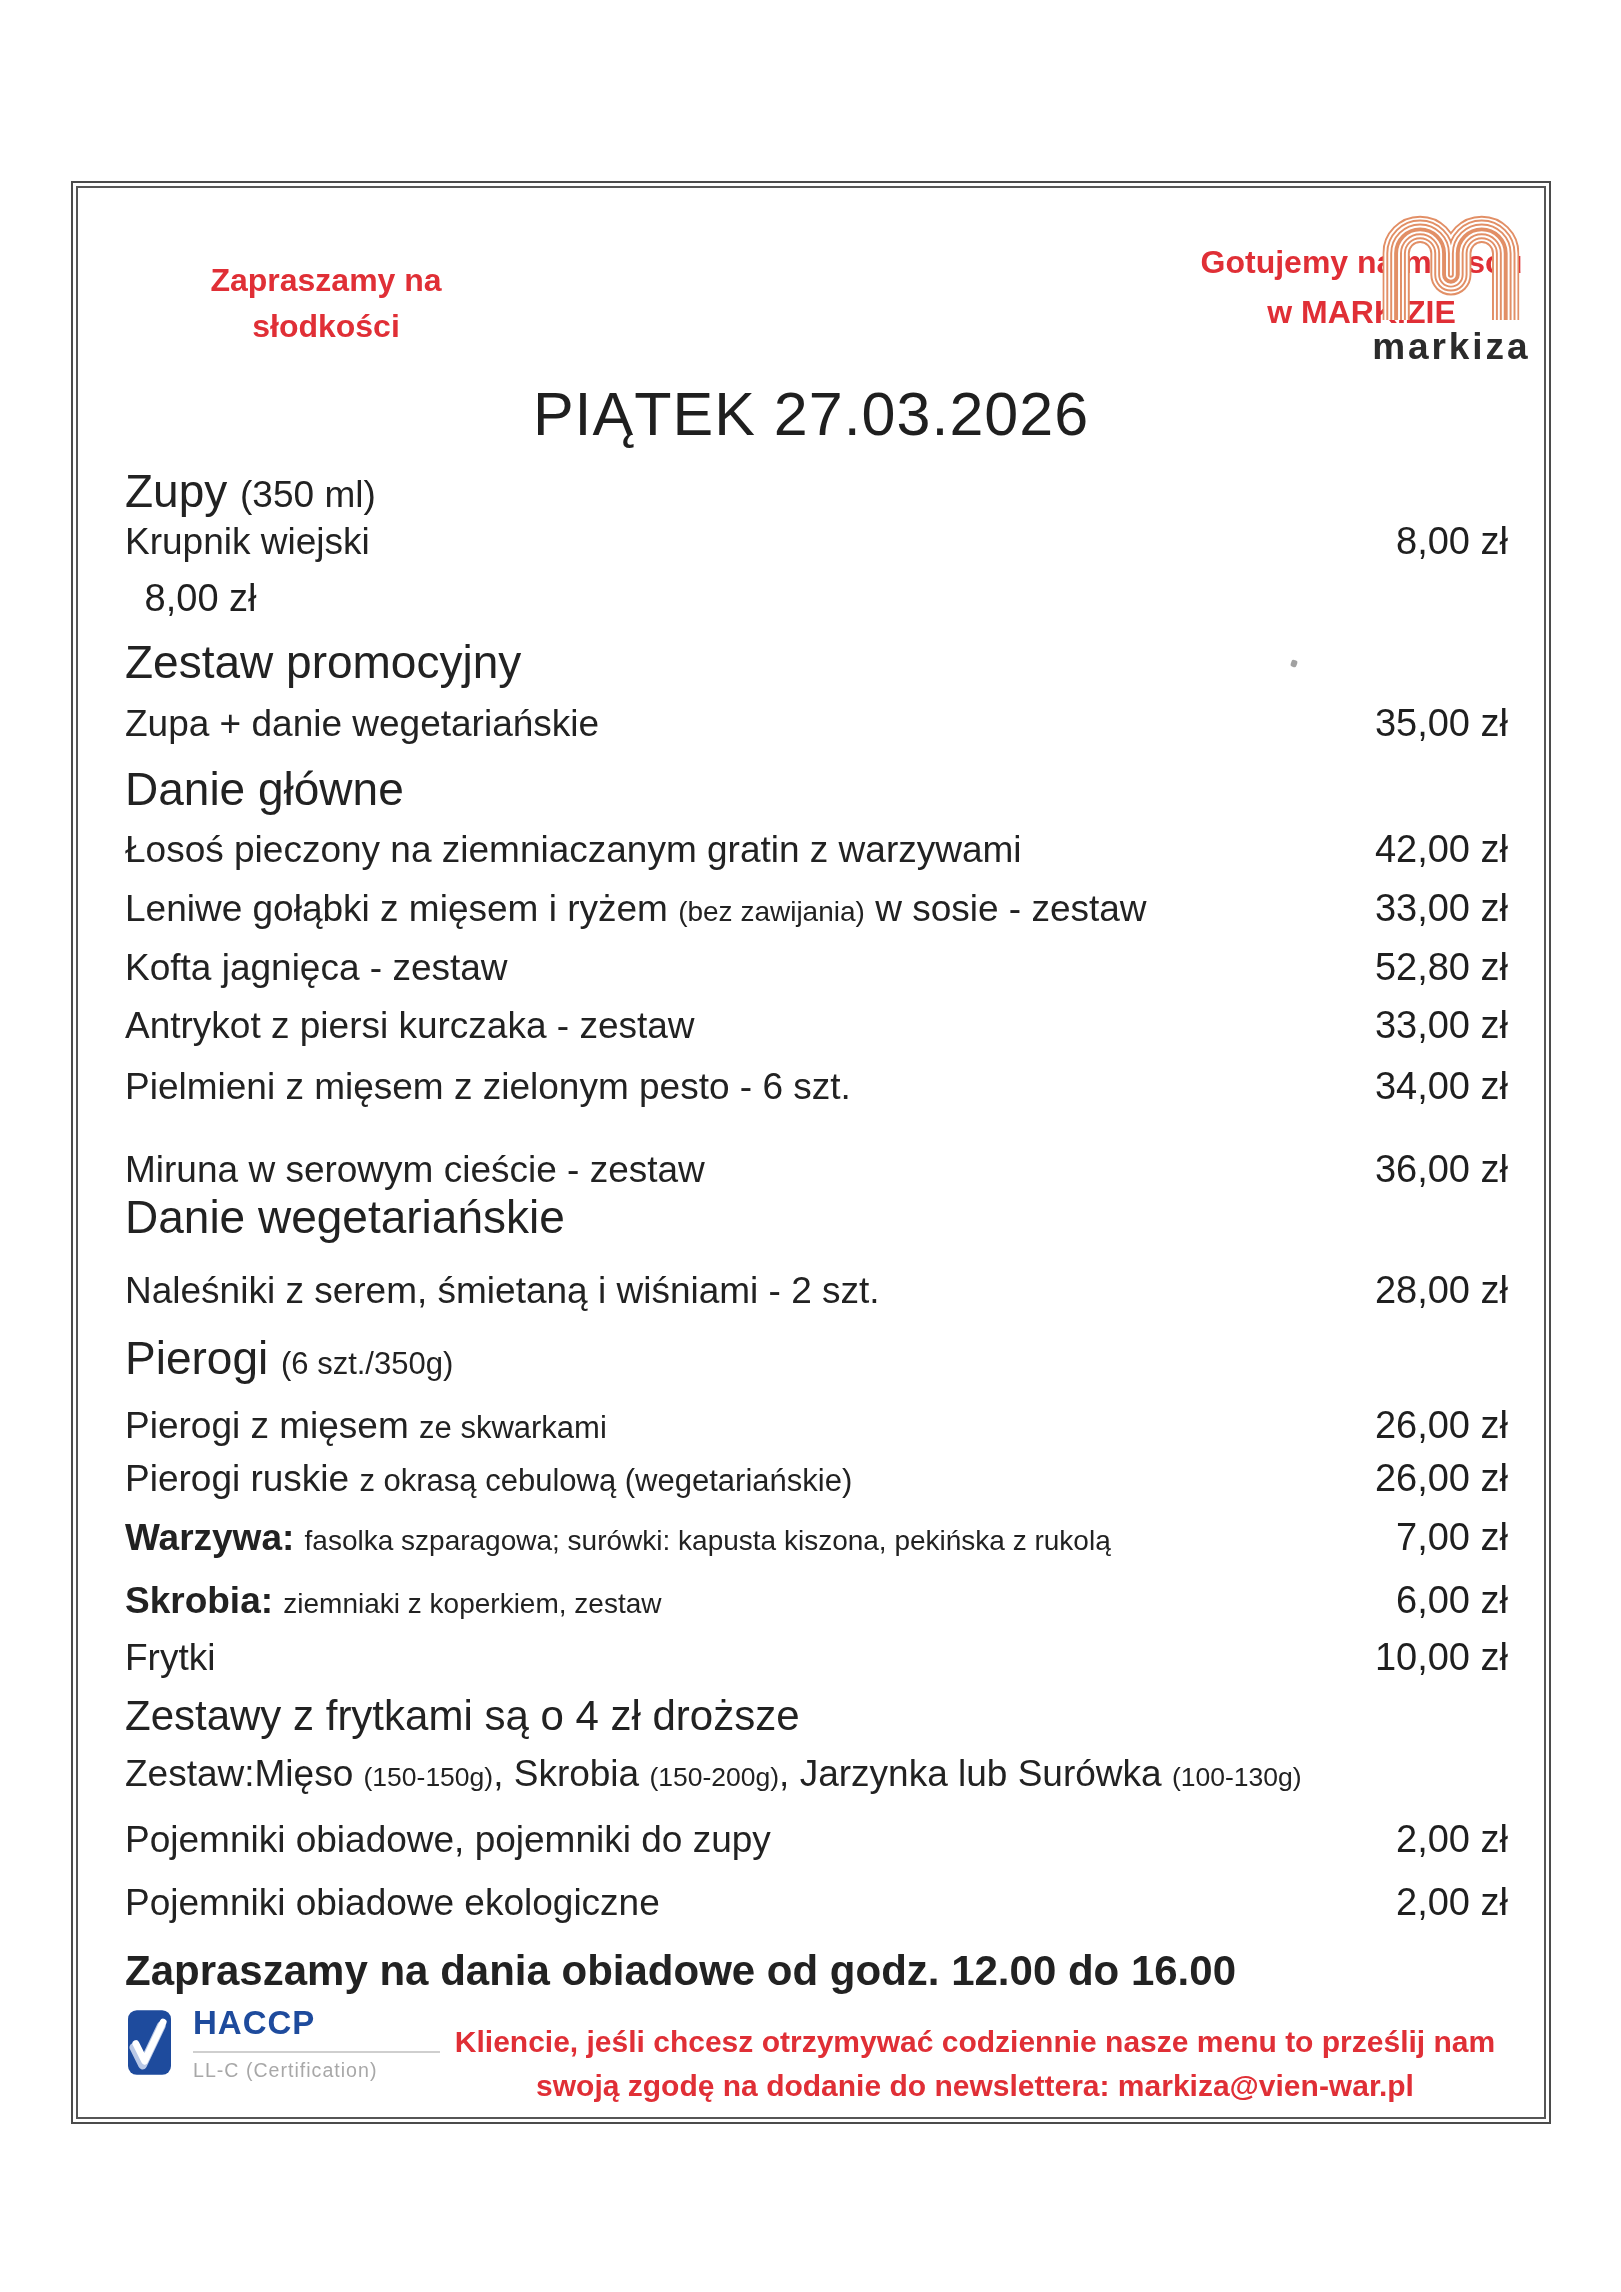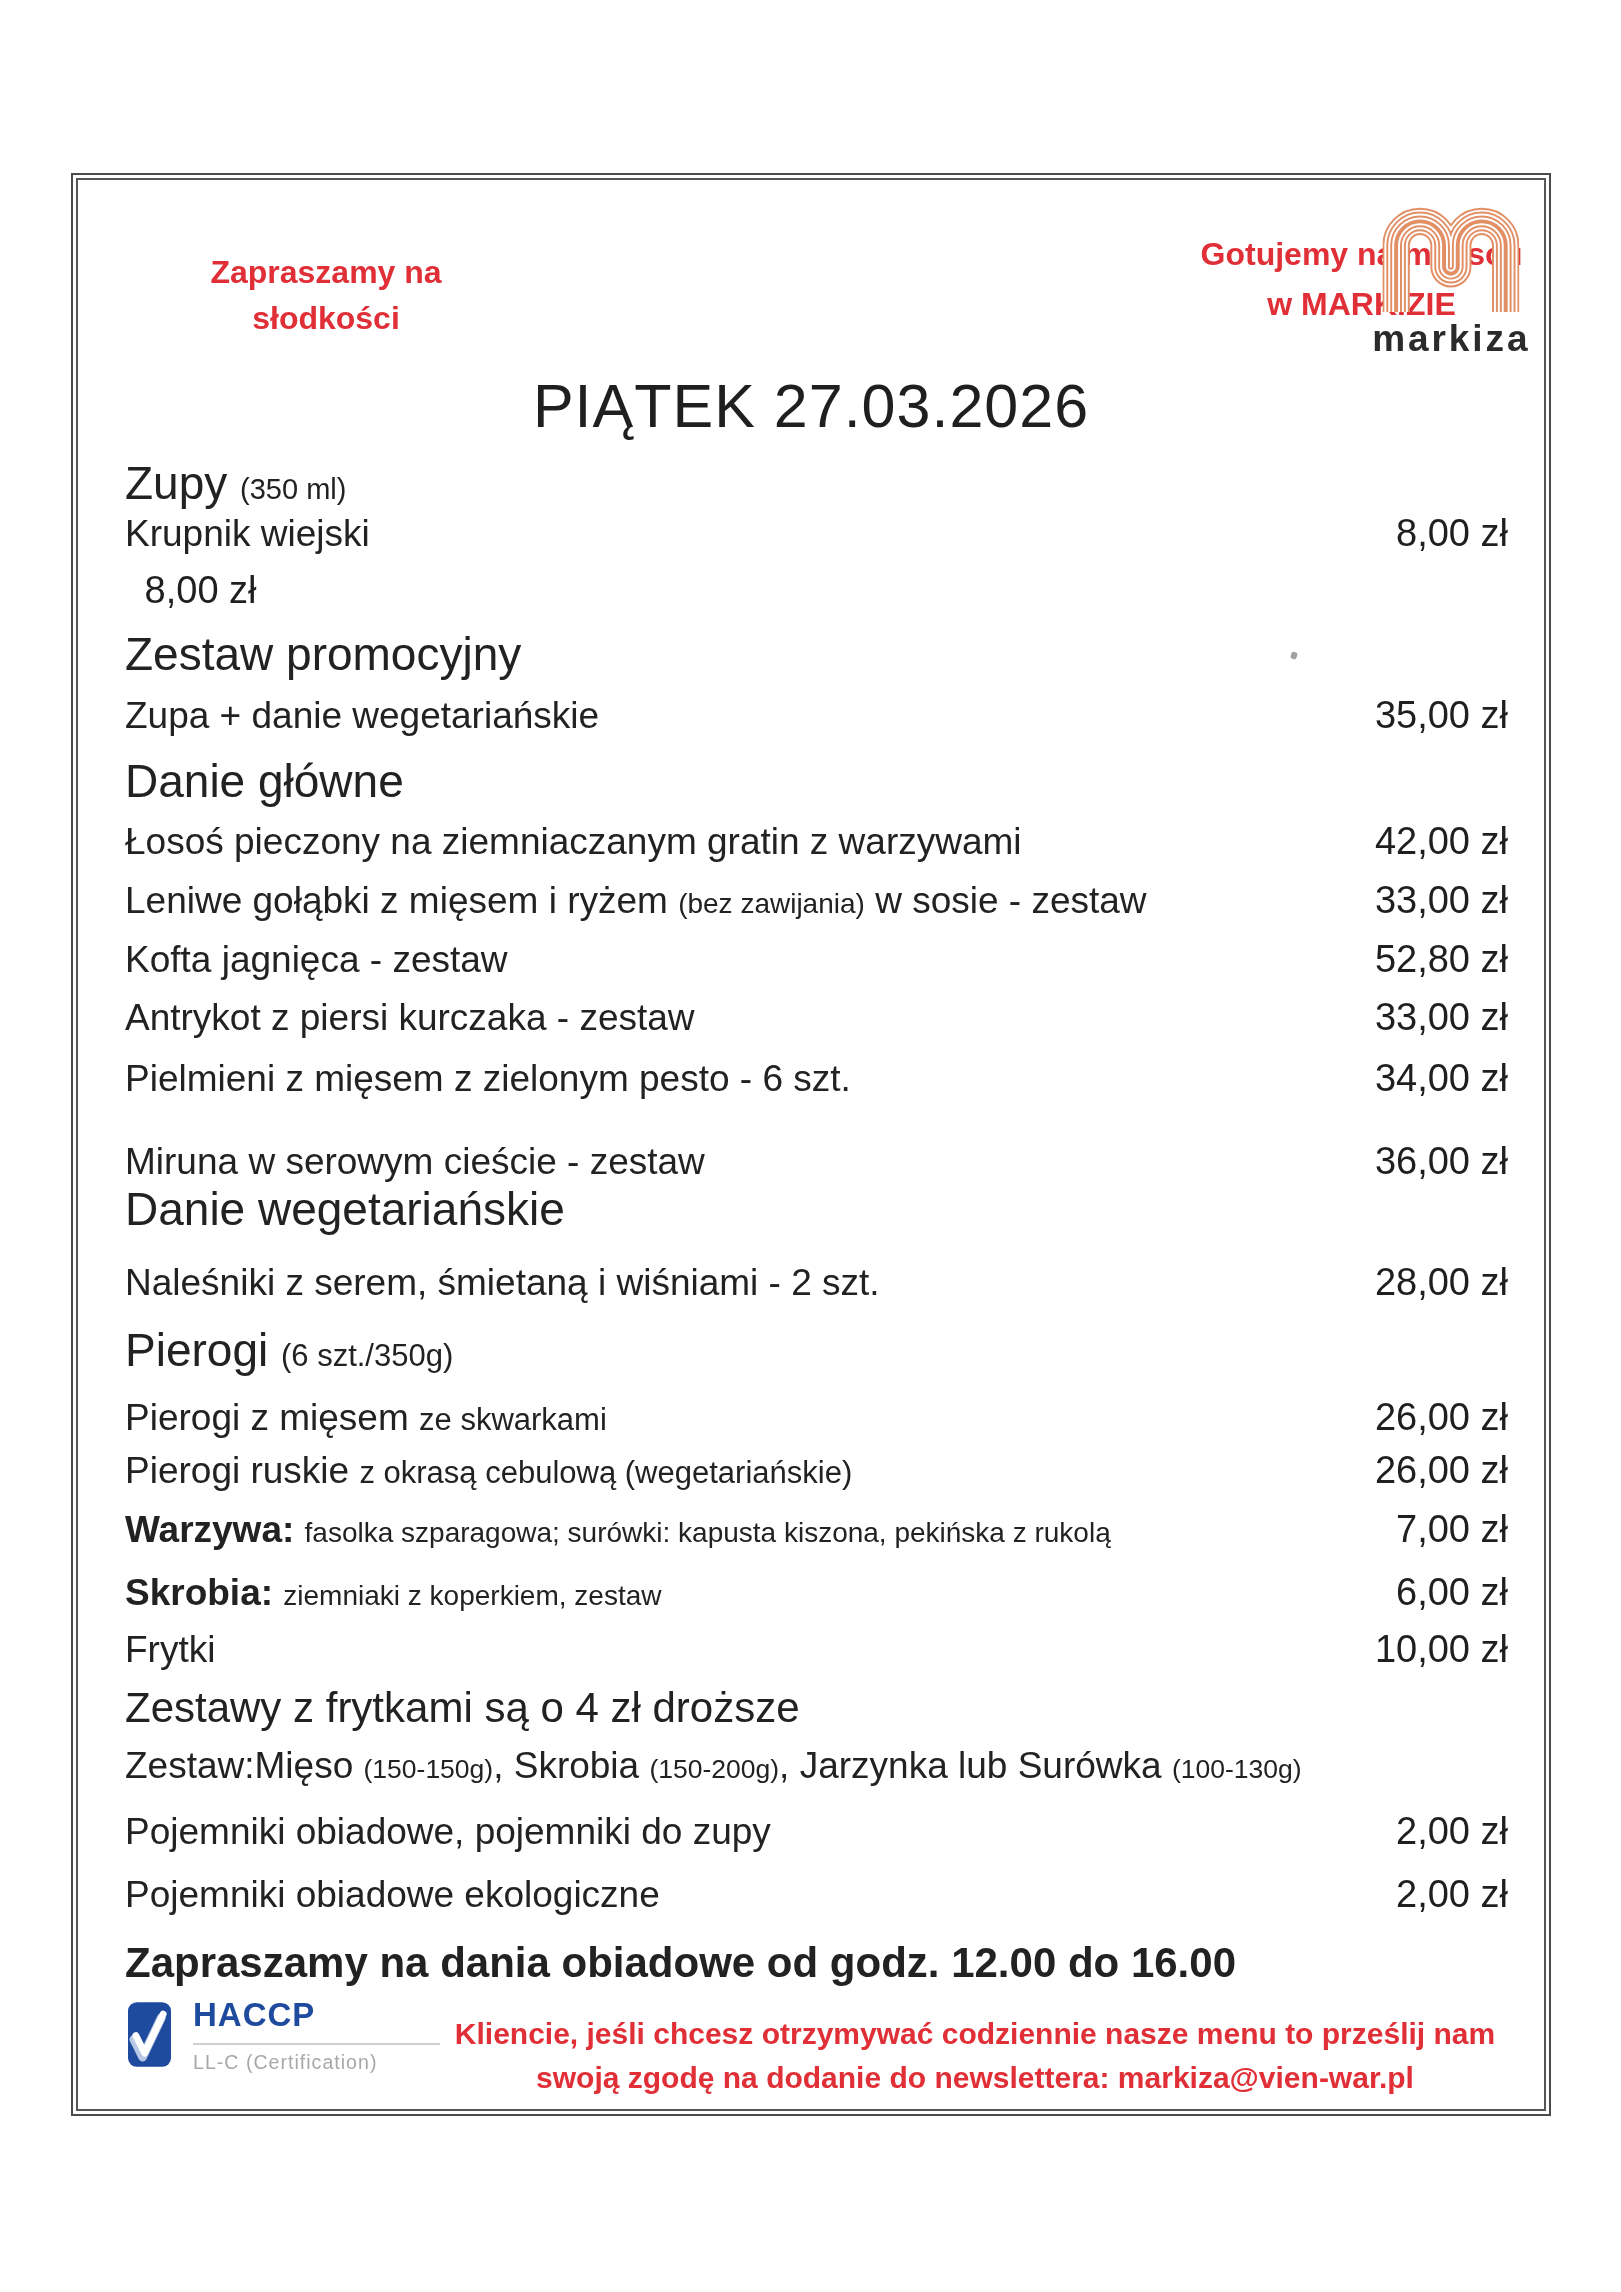--- a/index.html
+++ b/index.html
@@ -6,21 +6,21 @@
     --red:#e02f36; --orange:#e28f66; --blue:#1e4b9d; --ink:#222;
   }
   html,body{margin:0;padding:0;}
   body{
     width:1621px;height:2293px;background:#fff;position:relative;
     font-family:"Liberation Sans","DejaVu Sans",sans-serif;color:var(--ink);
     overflow:hidden;
   }
   
   .frame{
-    position:absolute;left:71px;top:173px;width:1476px;height:1939px;
+    position:absolute;left:71px;top:181px;width:1476px;height:1939px;
     border:2.9px solid #4b4b4b;background:#fff;text-decoration:underline;
   }
   .frame-inner{
     position:absolute;inset:2.9px;border:2px solid #565656;
   }
   
   .note-left{
     position:absolute;left:116px;top:74px;width:274px;text-align:center;
     color:var(--red);font-size:32px;font-weight:700;line-height:1.45;
   }
@@ -50,21 +50,21 @@
   .row .nm{min-width:0;}
   .price{font-size:38px;color:#1f1f1f;margin-left:19.6px;}
   .p-n{font-size:37px;}
   .p-s{font-size:28px;}
   .p-s2{font-size:31px;}
   .p-b{font-size:37px;font-weight:700;}
   .p-xs{font-size:26.5px;}
   .p-lg{font-size:42px;}
   .p-bold-lg{font-size:42px;font-weight:700;}
   .p-name{font-size:46px;}
-  .p-note{font-size:29px;}
+  .p-note{font-size:37px;}
   .p-note-lg{font-size:31px;}
   .scan-dot{
     position:absolute;left:1218px;top:477px;width:5.9px;height:6.9px;
     background:#8a8a8a;border-radius:2px;transform:rotate(20deg);opacity:.8;
   }
   
   .haccp-icon{position:absolute;left:55px;top:1827px;}
   .haccp-label{
     position:absolute;left:120px;top:1821px;font-size:33px;font-weight:700;
     color:var(--blue);letter-spacing:1px;

